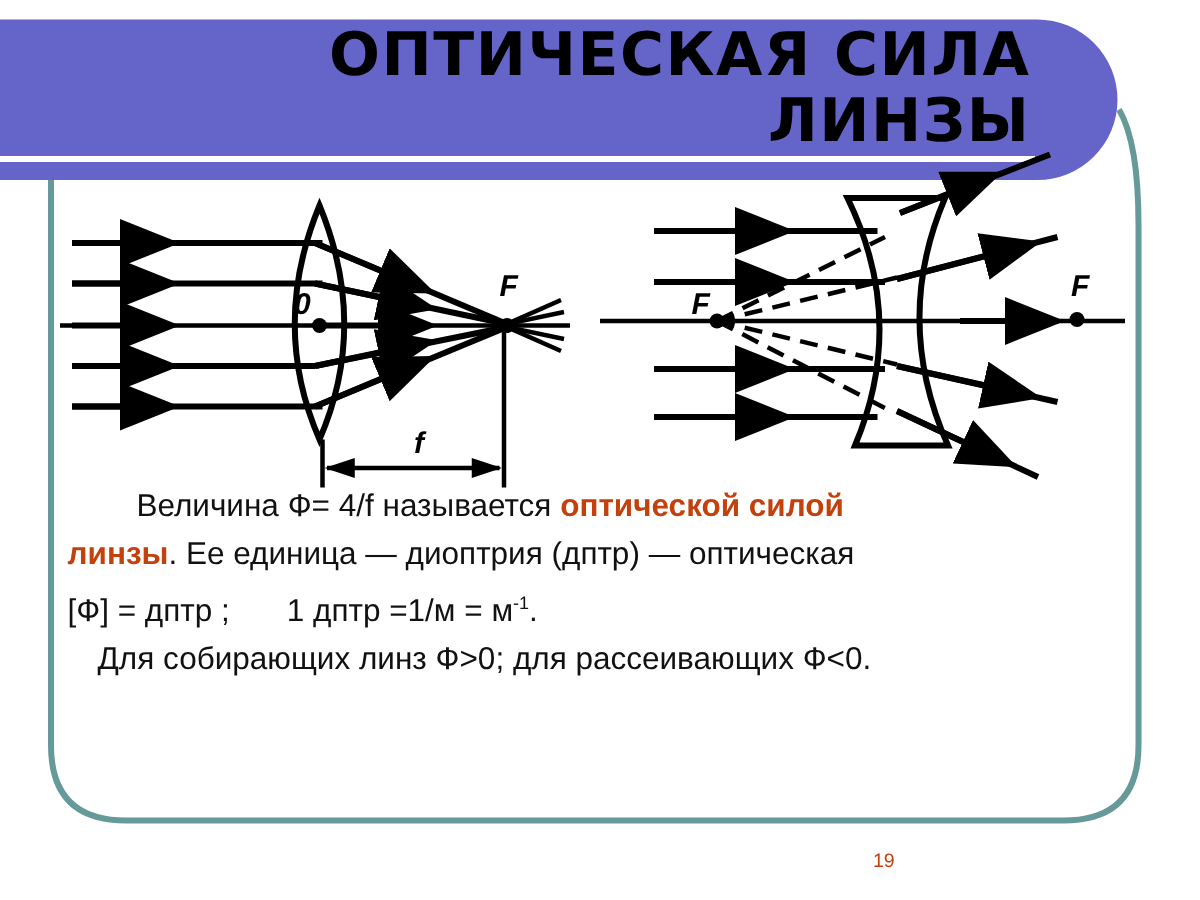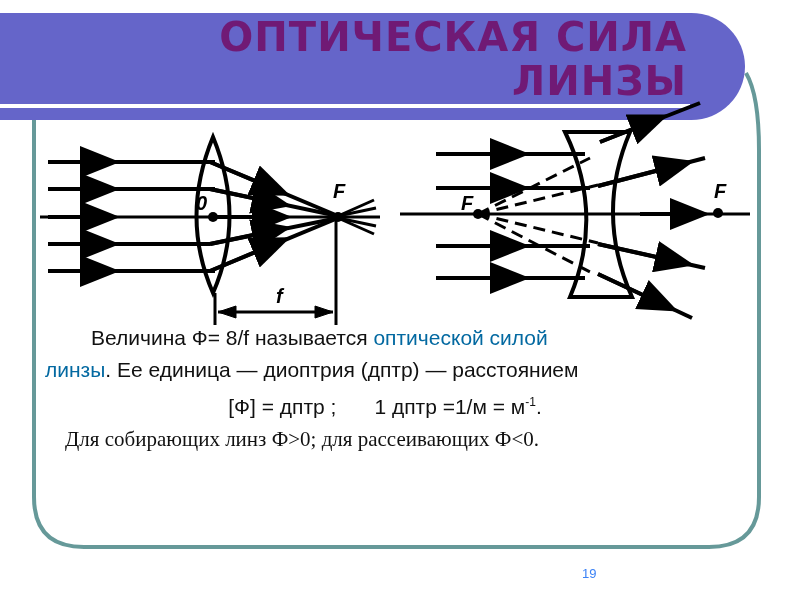--- a/index.html
+++ b/index.html
@@ -3,34 +3,34 @@
 <meta charset="utf-8">
 <style>
   html, body { margin: 0; padding: 0; background: #ffffff; }
   body { width: 800px; height: 600px; position: relative; overflow: hidden;
          font-family: "Liberation Sans", sans-serif; }
   .frame-svg { position: absolute; left: 0; top: 0; }
   .banner { position: absolute; left: 0; top: 13px; width: 745px; height: 107px; }
   .banner-bg { position: absolute; left: 0; top: 0; width: 745px; height: 107px;
                background: #6565c9; border-radius: 0 54px 54px 0; }
   .banner-stripe { position: absolute; left: 0; top: 91px; width: 690px; height: 4px; background: #ffffff; }
-  .title { position: absolute; right: 58px; top: 2px; color: #701a75; font-weight: bold;
+  .title { position: absolute; right: 58px; top: 2px; color: #000000; font-weight: bold;
            font-family: "DejaVu Sans", sans-serif; font-size: 40px; line-height: 44px;
            text-align: right; letter-spacing: 1px; }
   .title span { display: block; }
   .diagram { position: absolute; left: 0; top: 0; }
   .label { position: absolute; font-style: italic; font-weight: bold; font-size: 20px; color: #000; }
   .text-block { position: absolute; left: 45px; top: 322px; width: 700px;
                 font-size: 21px; line-height: 32px; color: #111; }
   .text-block p { margin: 0; }
-  .red { color: #0369a1; }
+  .red { color: #c2410c; font-weight: bold; }
   .indent { padding-left: 46px; }
-  .center { text-align: center; }
+  .center { text-align: left; }
   sup { font-size: 12px; }
-  .page-num { position: absolute; left: 582px; top: 566px; font-size: 13px; color: #3b82f6; }
+  .page-num { position: absolute; left: 582px; top: 566px; font-size: 13px; color: #c2410c; }
 </style>
 </head>
 <body>
 
 <svg class="frame-svg" width="800" height="600" viewBox="0 0 800 600">
   <path d="M34 118 L34 497 Q34 547 84 547 L709 547 Q759 547 759 497 L759 150 Q759 95 746 73" fill="none" stroke="#669999" stroke-width="4"></path>
 </svg>
 
 <div class="banner">
   <div class="banner-bg"></div>
@@ -119,19 +119,19 @@
   <circle cx="718" cy="213" r="5" fill="#000"></circle>
 </svg>
 
 <div class="label" style="left:196px;top:192px;">0</div>
 <div class="label" style="left:333px;top:180px;">F</div>
 <div class="label" style="left:276px;top:285px;">f</div>
 <div class="label" style="left:461px;top:192px;">F</div>
 <div class="label" style="left:714px;top:180px;">F</div>
 
 <div class="text-block">
-  <p class="indent"><span>Величина Ф= 8/f  называется </span><span class="red">оптической силой</span></p>
-  <p><span class="red">линзы</span><span>. Ее единица — диоптрия (дптр) — расстоянием</span></p>
+  <p class="indent"><span>Величина Ф= 4/f  называется </span><span class="red">оптической силой</span></p>
+  <p><span class="red">линзы</span><span>. Ее единица — диоптрия (дптр) — оптическая</span></p>
   <p class="center" style="padding-right:20px;"><span>[Ф] = дптр ;</span><span style="display:inline-block;width:38px;"></span><span>1 дптр =1/м = м</span><sup>-1</sup><span>.</span></p>
-  <p style="padding-left:20px;font-family:Liberation Serif, serif;">Для собирающих линз Ф&gt;0; для рассеивающих Ф&lt;0.</p>
+  <p style="padding-left:20px;">Для собирающих линз Ф&gt;0; для рассеивающих Ф&lt;0.</p>
 </div>
 
 <div class="page-num">19</div>
 
 </body></html>

